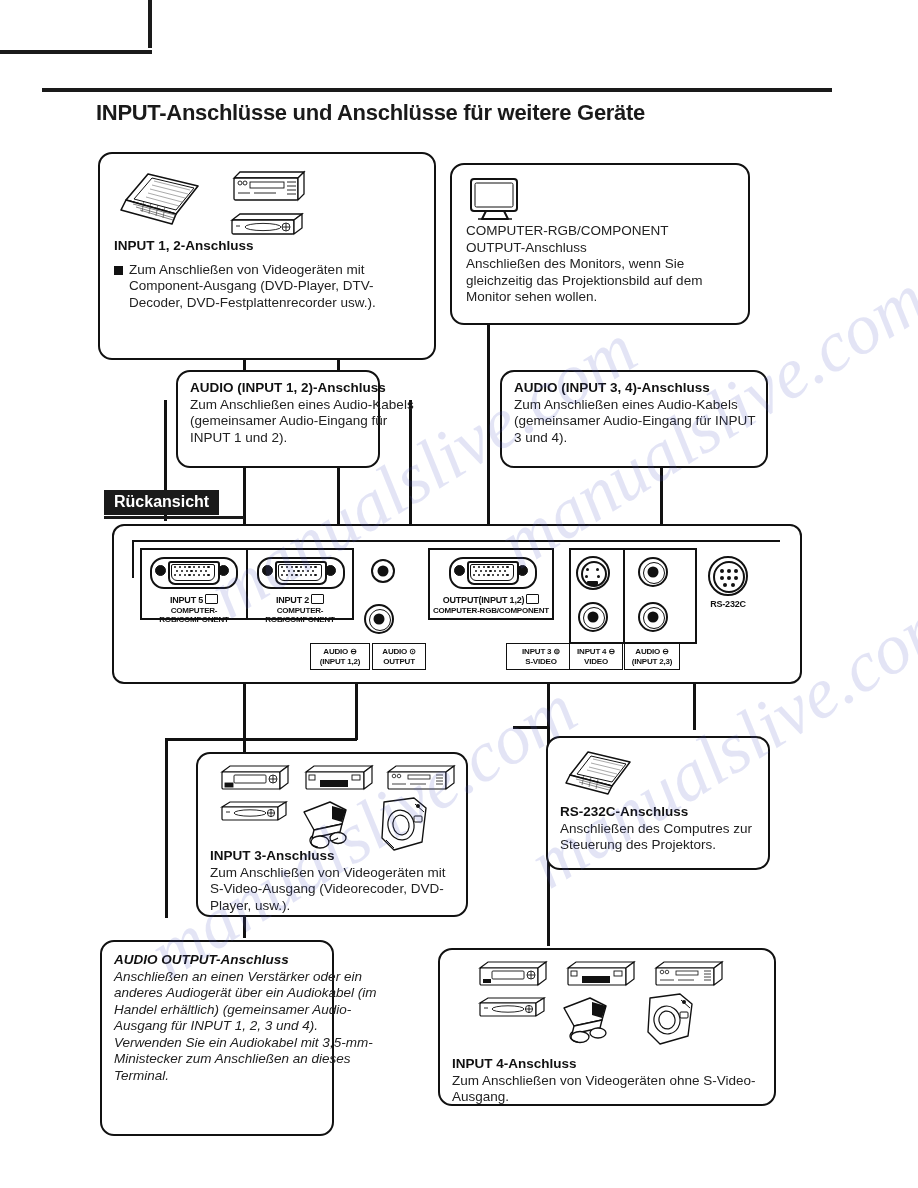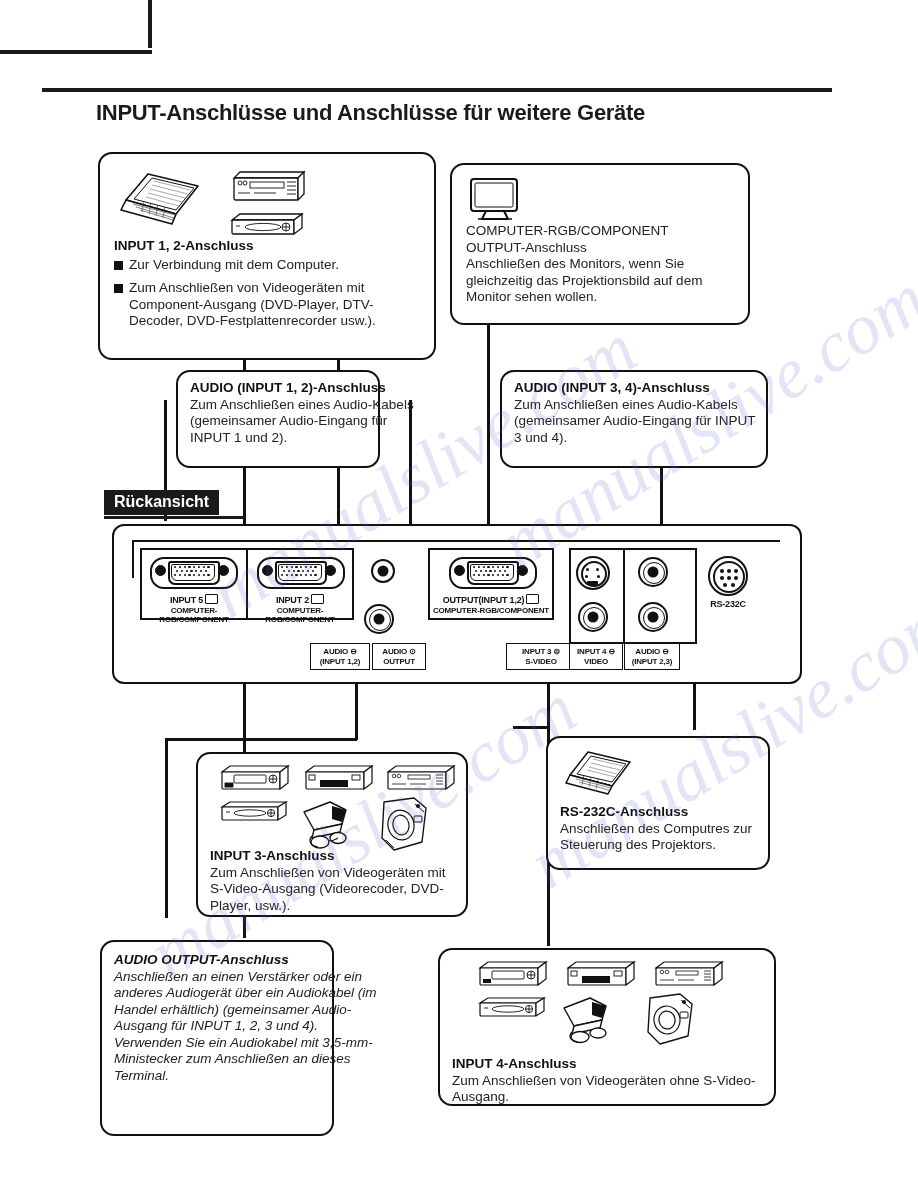--- a/index.html
+++ b/index.html
@@ -326,24 +326,20 @@
       <g fill="none" stroke="#111" stroke-width="0.9">
         <ellipse cx="35" cy="15" rx="18" ry="3.6"></ellipse>
         <path d="M8 14 h4"></path>
         <circle cx="58" cy="15" r="4"></circle>
         <path d="M54 15 h8 M58 11 v8"></path>
       </g>
     </svg>
   </div>
   <div class="ctext" style="position:absolute; left:14px; top:84px; width:310px;">
     <div class="ctitle">INPUT 1, 2-Anschluss</div>
-    <div class="bullet-row">
-      <div class="bullet-sq"></div>
-      <div class="bullet-tx cbody">Zur Verbindung mit dem Computer.</div>
-    </div>
     <div class="bullet-row" style="margin-top:7px;">
       <div class="bullet-sq"></div>
       <div class="bullet-tx cbody">Zum Anschließen von Videogeräten mit Component-Ausgang (DVD-Player, DTV-Decoder, DVD-Festplattenrecorder usw.).</div>
     </div>
   </div>
 </div>
 
 <div class="callout" style="left:450px; top:163px; width:300px; height:162px;">
   <div class="dev" style="left:16px; top:12px;">
     <svg width="54" height="46" viewBox="0 0 54 46">

